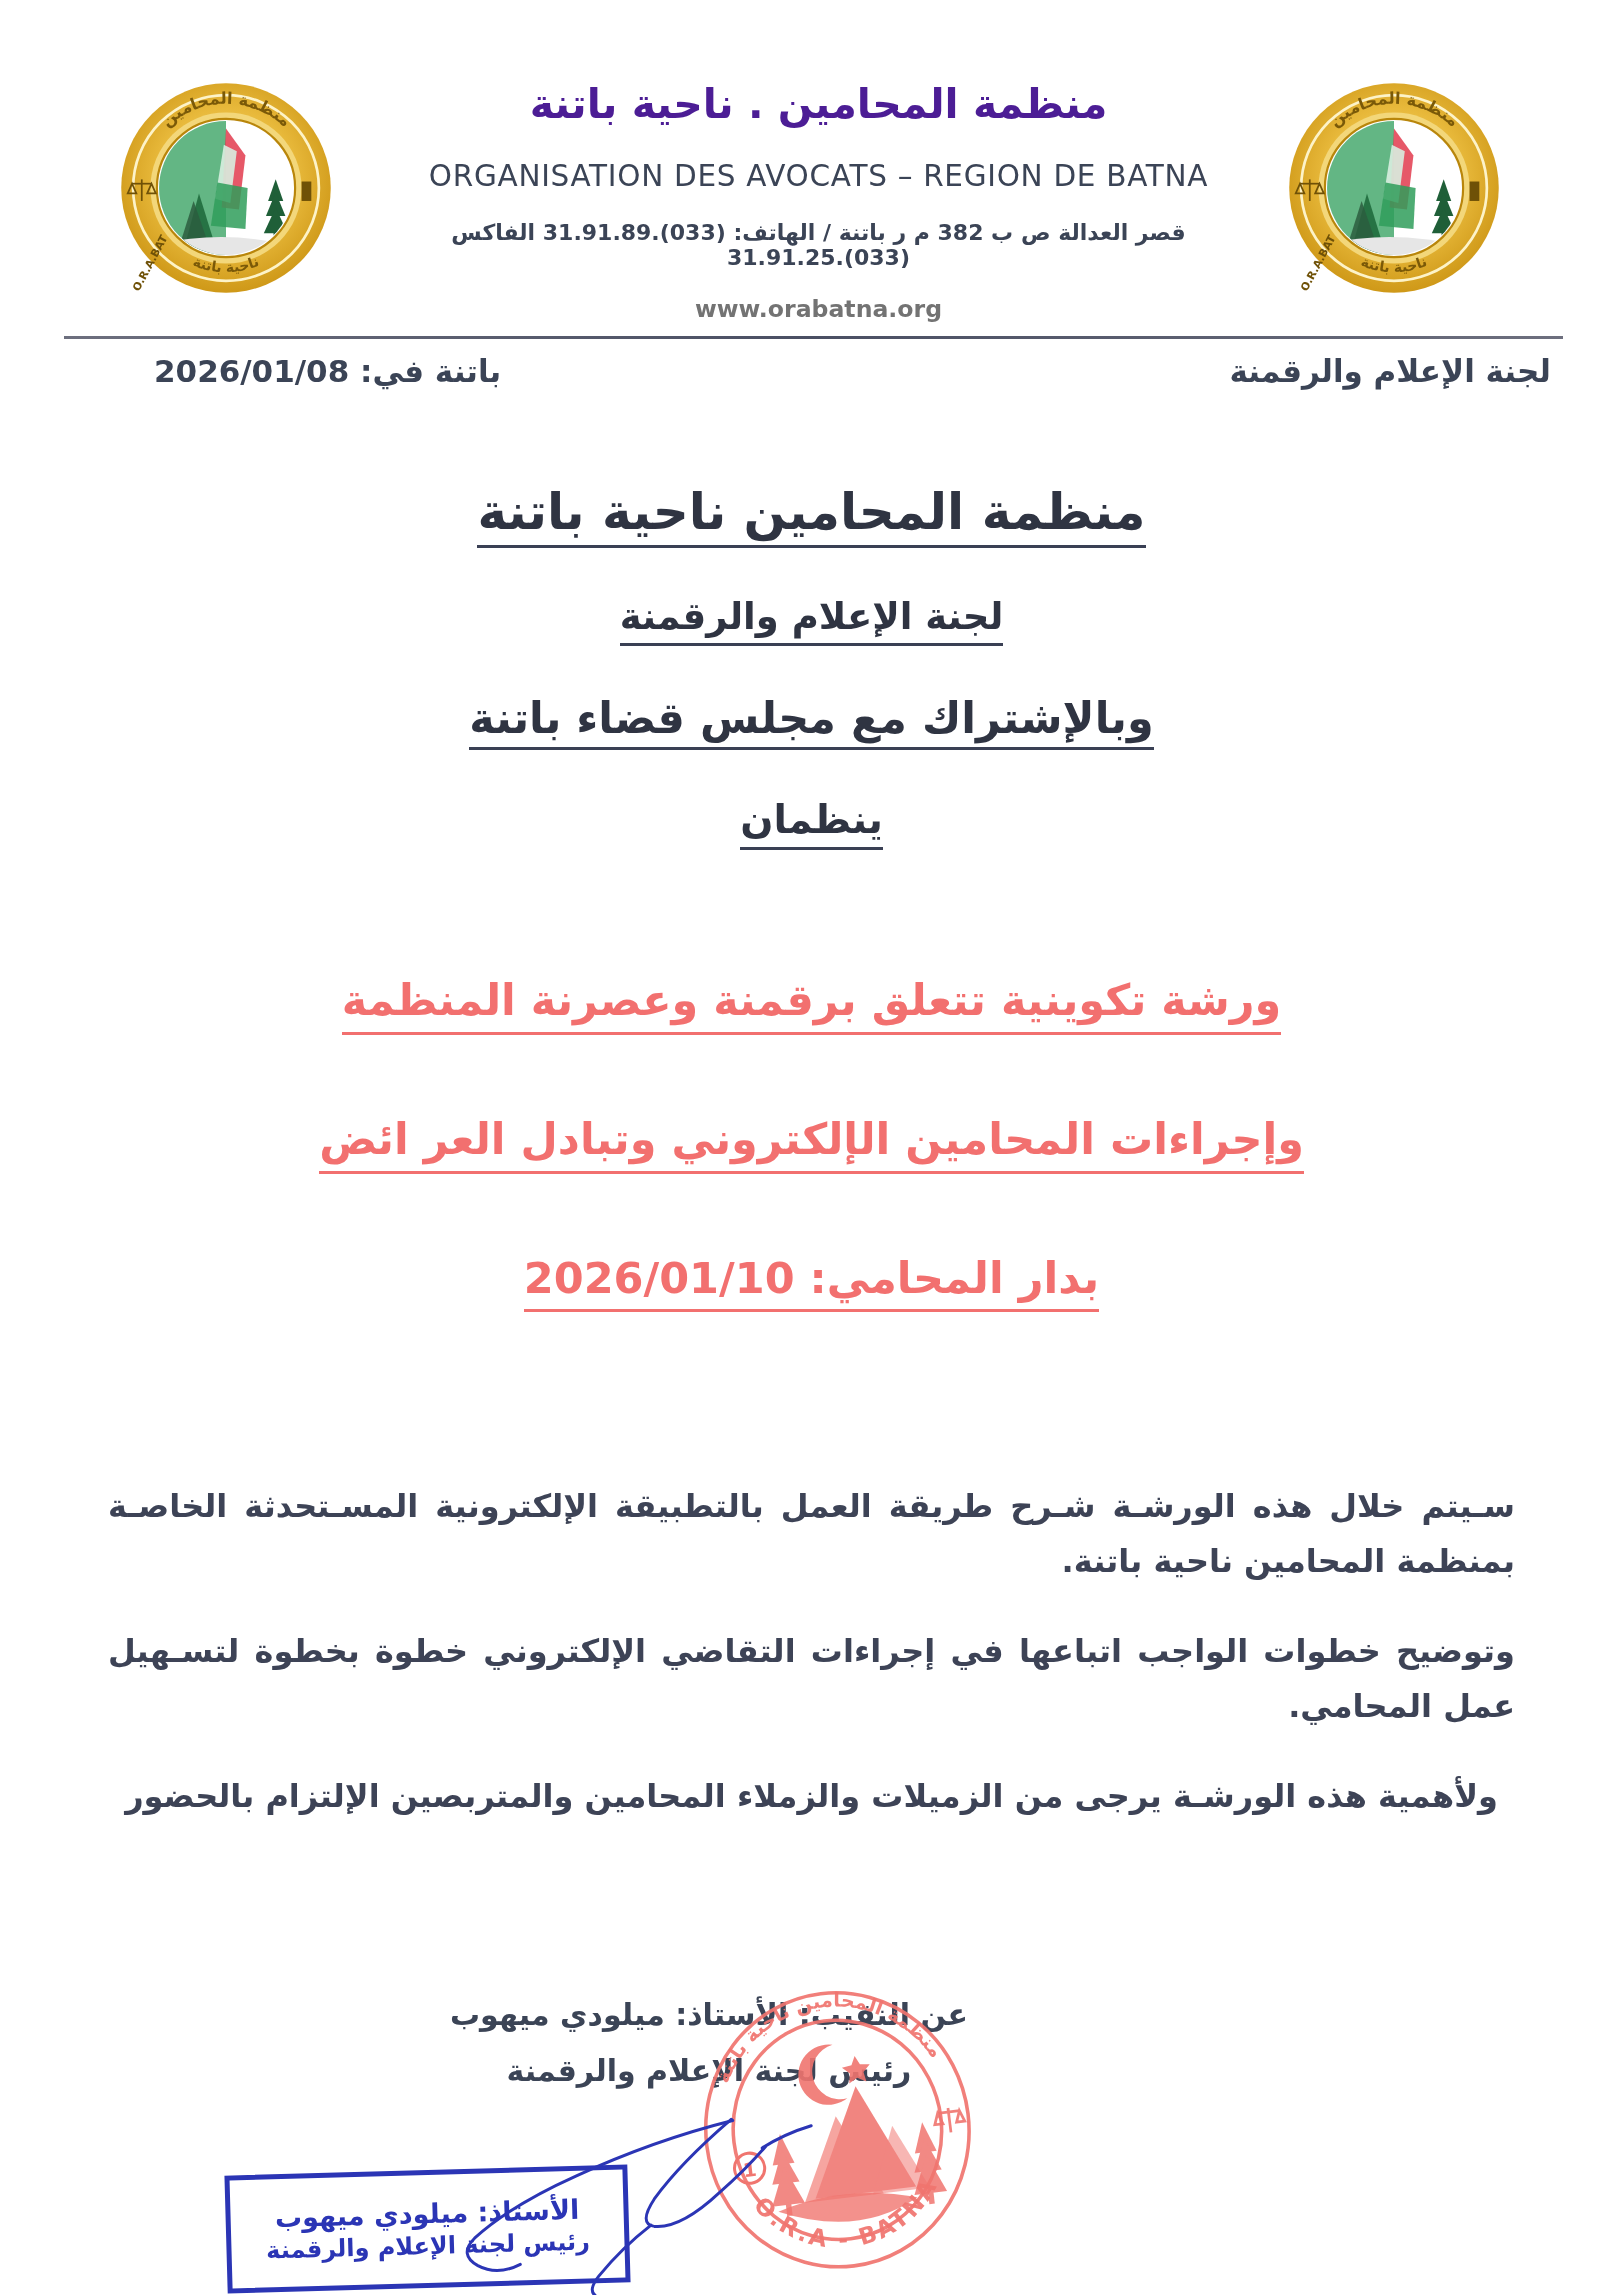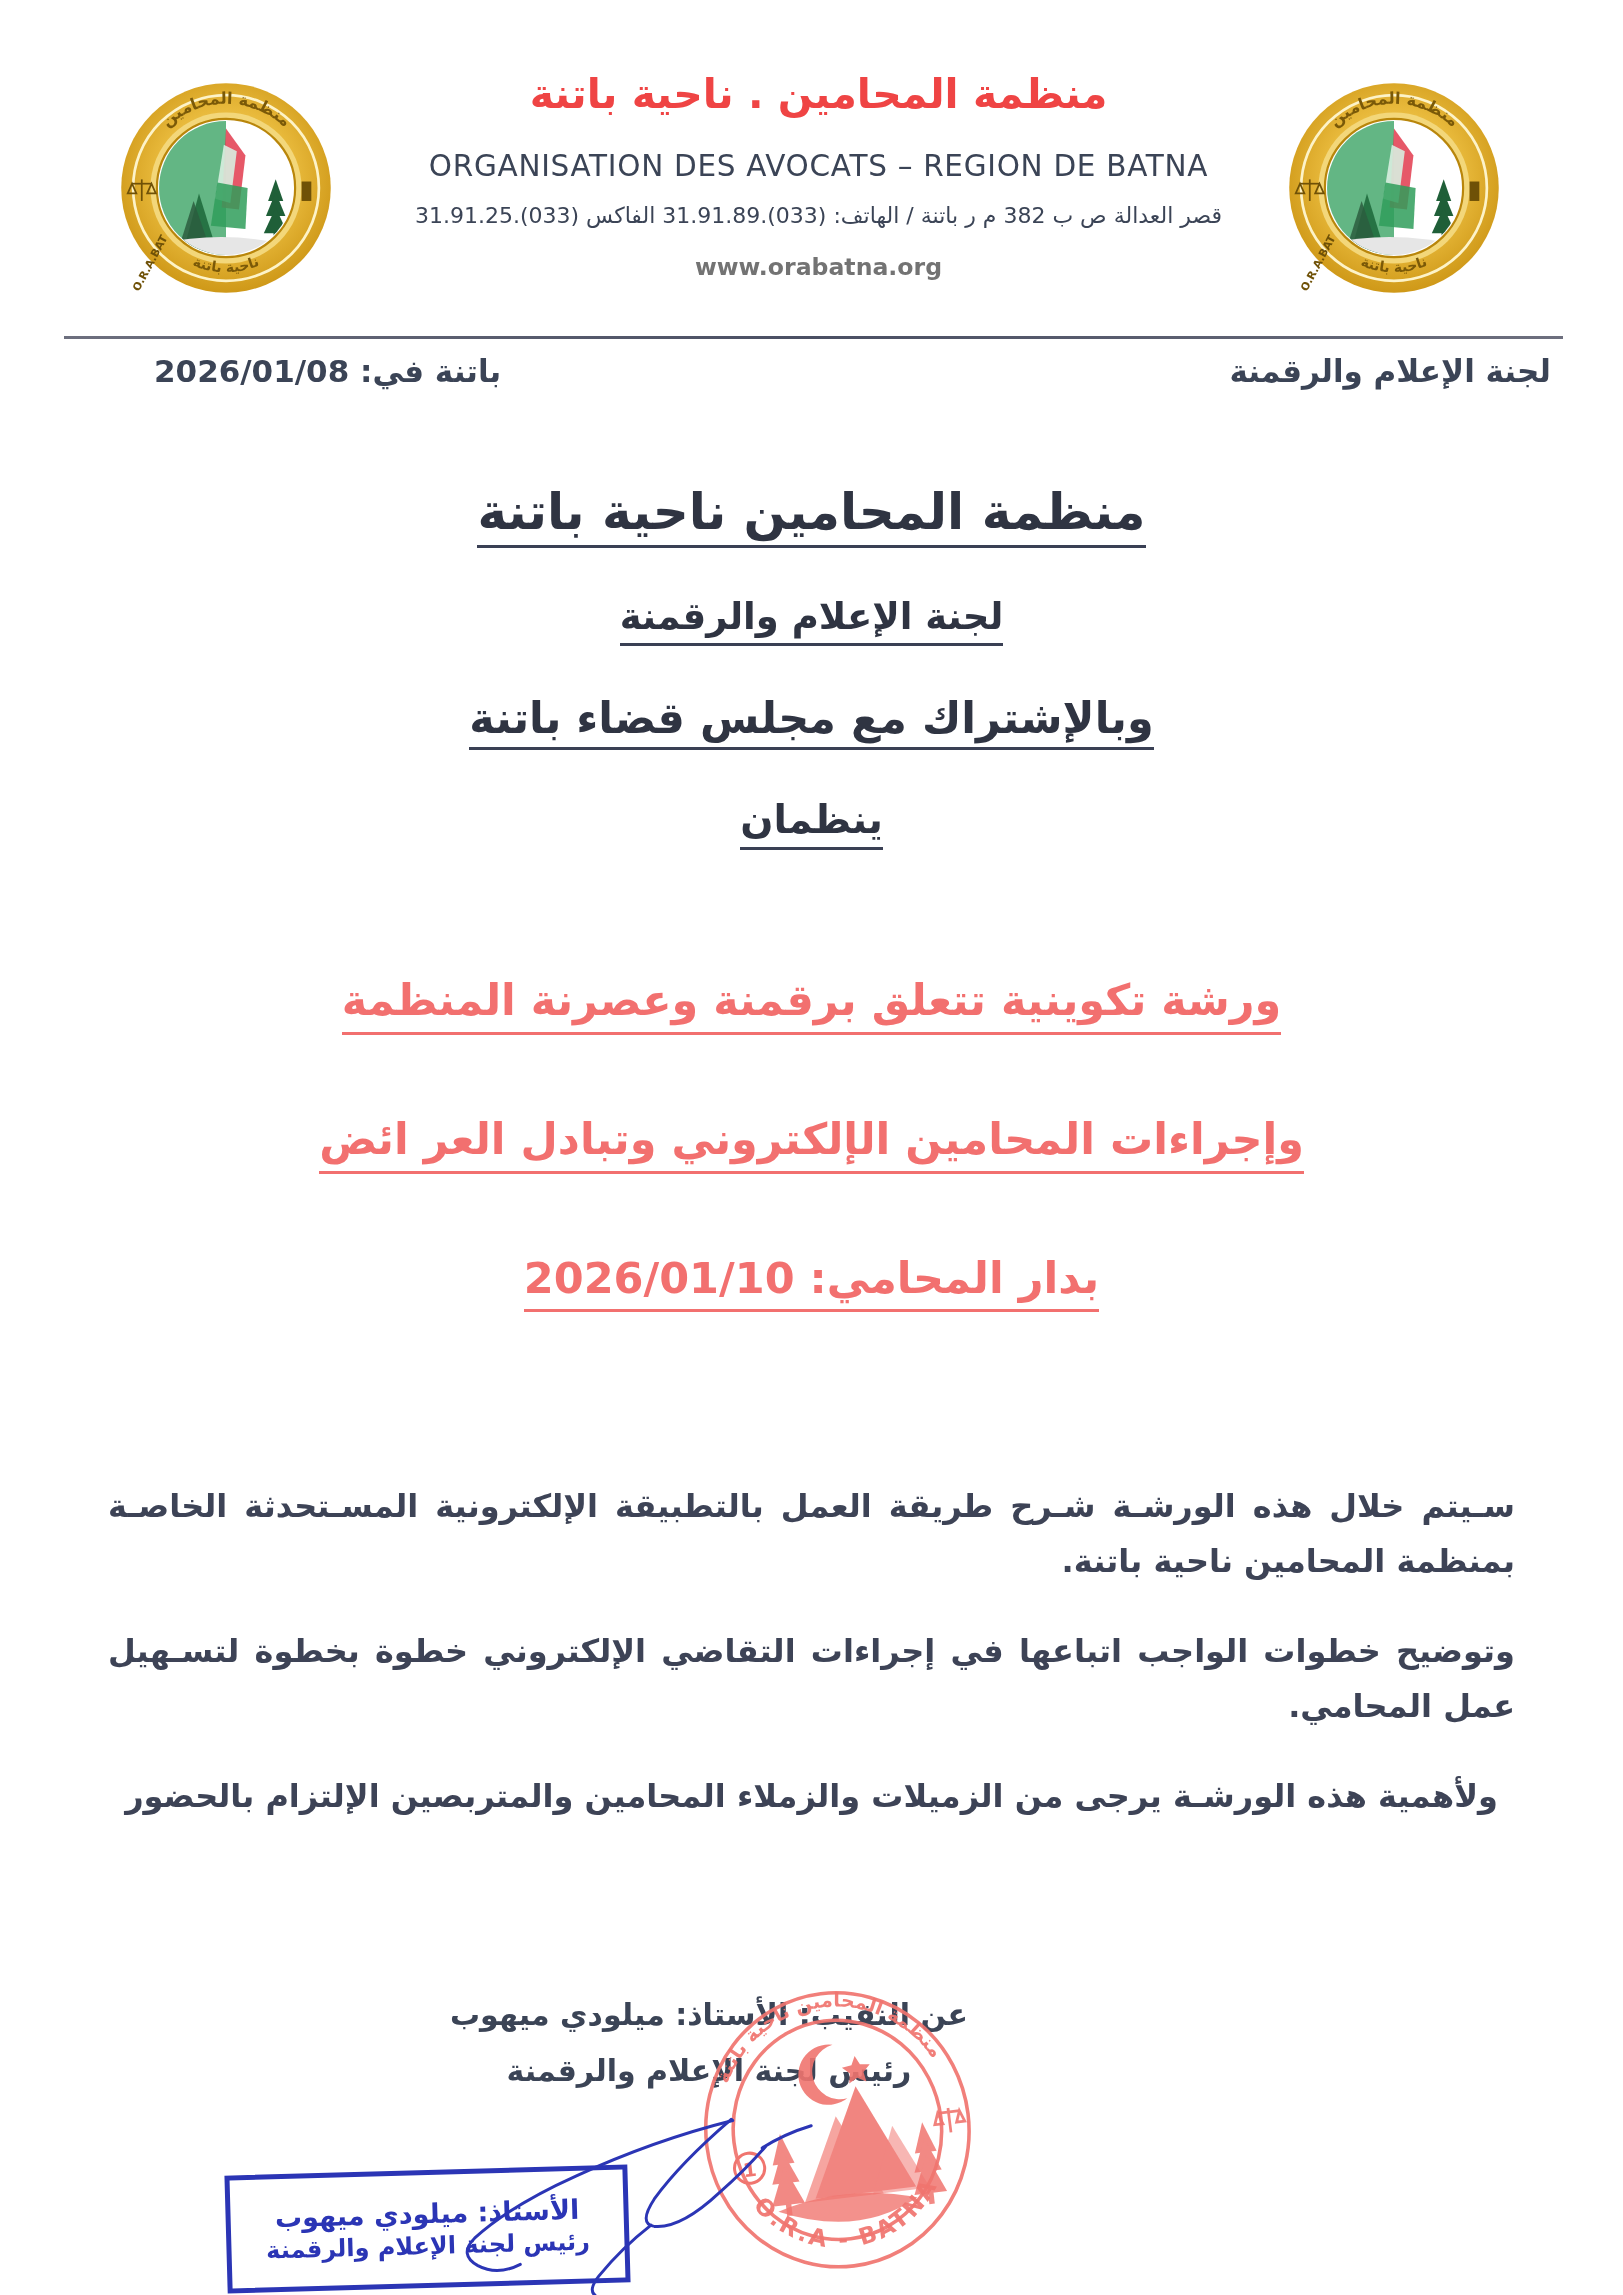--- a/index.html
+++ b/index.html
@@ -39,38 +39,38 @@
   .head-center {
     position: absolute;
     top: 0;
     left: 367px;
     width: 903px;
     text-align: center;
   }
   .head-ar {
     font-size: 41px;
     font-weight: 600;
-    color: #ef4444;
+    color: #4c1d95;
     letter-spacing: 0px;
     line-height: 1.25;
-    margin-top: 7px;
+    margin-top: 17px;
   }
   .head-fr {
     font-size: 29.5px;
     font-weight: 500;
     color: #3b4456;
     letter-spacing: 0.7px;
     margin-top: 29px;
     direction: ltr;
   }
   .head-contact {
     font-size: 22px;
-    font-weight: 400;
+    font-weight: 700;
     color: #3b4456;
-    margin-top: 20px;
+    margin-top: 27px;
     direction: rtl;
   }
   .head-web {
     font-size: 23.6px;
     font-weight: 700;
     color: #737373;
     margin-top: 25px;
     direction: ltr;
   }
 

